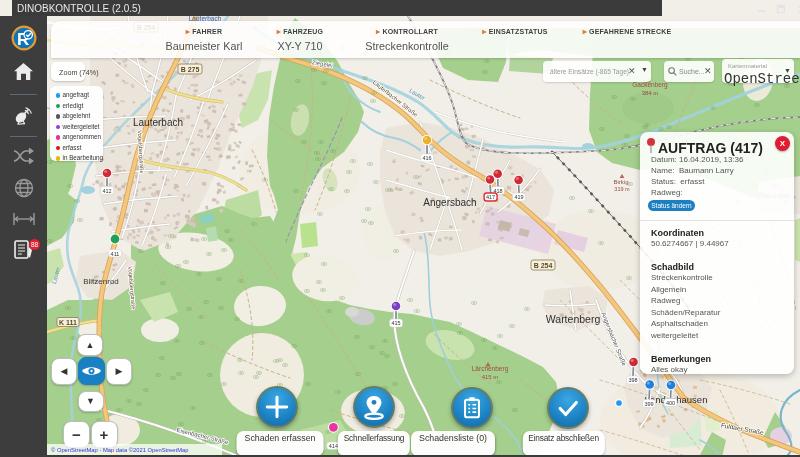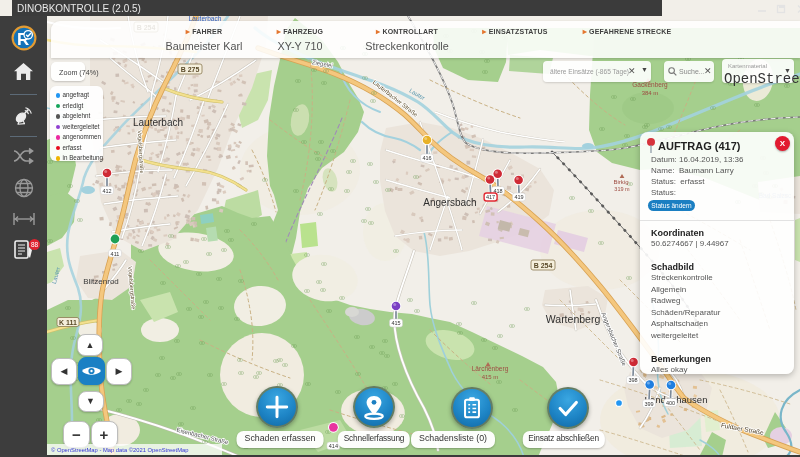--- a/index.html
+++ b/index.html
@@ -15,21 +15,21 @@
   .hcol{position:absolute;top:9px;text-align:center;transform:translateX(-50%);}
   .hlabel{font-size:7px;font-weight:bold;color:#404040;letter-spacing:0.2px;white-space:nowrap;}
   .hlabel .arr{color:#e4762f;font-size:8px;}
   .hval{font-size:10.8px;color:#525252;margin-top:4px;white-space:nowrap;}
   #zoombox{left:51px;top:62px;width:34px;height:19px;background:rgba(255,255,255,0.95);border-radius:5px;box-shadow:0 1px 2px rgba(0,0,0,0.2);}
   #zoombox span{position:absolute;left:8px;top:5.5px;font-size:7.2px;color:#444;white-space:nowrap;}
   #legend{left:50px;top:86px;width:53px;height:75px;background:rgba(255,255,255,0.93);border-radius:6px;box-shadow:0 1px 2px rgba(0,0,0,0.15);}
   .litem{position:absolute;left:5.5px;height:10px;font-size:6.3px;color:#333;white-space:nowrap;}
   .ldot{display:inline-block;width:4.5px;height:4.5px;border-radius:50%;margin-right:2.5px;vertical-align:-0.5px;}
   .searchbox{position:absolute;background:rgba(255,255,255,0.9);border-radius:4px;box-shadow:0 1px 2px rgba(0,0,0,0.15);}
-  .pill{position:absolute;height:17px;background:rgba(255,255,255,0.96);border-radius:7px;box-shadow:0 1px 2px rgba(0,0,0,0.25);font-size:8.8px;color:#333;text-align:center;line-height:14.5px;transform:translateX(-50%);padding:0 8px;white-space:nowrap;}
+  .pill{position:absolute;height:25px;background:rgba(255,255,255,0.96);border-radius:7px;box-shadow:0 1px 2px rgba(0,0,0,0.25);font-size:8.8px;color:#333;text-align:center;line-height:14.5px;transform:translateX(-50%);padding:0 8px;white-space:nowrap;}
   .bigbtn{position:absolute;width:38px;height:38px;border-radius:50%;transform:translate(-50%,-50%);background:radial-gradient(circle at 50% 28%, #3aa7e2 0%, #1e85c6 55%, #1067a3 100%);border:2px solid rgba(118,124,78,0.8);box-shadow:0 2px 4px rgba(0,0,0,0.3);}
   .navbtn{position:absolute;background:#fff;border:1.5px solid #bdbdbd;border-radius:8px;box-shadow:0 1px 2px rgba(0,0,0,0.2);color:#333;text-align:center;}
   #card{left:640px;top:132px;width:154px;height:242px;background:rgba(255,255,255,0.9);border-radius:8px;box-shadow:0 2px 6px rgba(0,0,0,0.25);}
   .cline{position:absolute;left:11px;font-size:8px;color:#555;white-space:nowrap;}
   .cbold{position:absolute;left:11px;font-size:9px;font-weight:bold;color:#222;white-space:nowrap;}
   #bottomstrip{left:0;top:455px;width:800px;height:2px;background:#3b3b3b;}
   #attrib{left:47px;top:444px;width:175px;height:11px;background:rgba(255,255,255,0.75);}
   #attrib span{position:absolute;left:4px;top:3px;font-size:5.8px;color:#3434d6;white-space:nowrap;}
 </style>
 </head>
@@ -1574,26 +1574,26 @@
   <span style="position:absolute;left:6px;top:3.5px;font-size:6px;color:#9a9a9a;">Kartenmaterial</span>
   <span style="position:absolute;left:2px;top:11.5px;font-size:14px;color:#333;font-family:Liberation Mono, monospace;">OpenStreetMap</span>
   <span style="position:absolute;left:62px;top:8px;font-size:7px;color:#444;">▼</span>
 </div>
 
 <div class="abs" id="card">
   <svg style="position:absolute;left:4px;top:5px;" width="14" height="18" viewBox="0 0 14 18">
       <circle cx="7" cy="5" r="4" fill="#d6323c"></circle>
       <rect x="6.4" y="8" width="1.2" height="8" fill="#8a97a5"></rect>
     </svg>
-  <div style="position:absolute;left:18px;top:8px;font-size:11px;font-weight:bold;color:#222;">AUFTRAG (417)</div>
+  <div style="position:absolute;left:18px;top:8px;font-size:14px;font-weight:bold;color:#222;">AUFTRAG (417)</div>
   <div style="position:absolute;left:135px;top:4px;width:15px;height:15px;border-radius:50%;background:#e21b30;color:#fff;font-size:8px;font-weight:bold;text-align:center;line-height:15px;box-shadow:0 1px 2px rgba(0,0,0,0.3);">X</div>
   <div class="cline" style="top:23px;text-align:right;">Datum: 16.04.2019, 13:36</div>
   <div class="cline" style="top:34px;">Name:&nbsp;&nbsp;Baumann Larry</div>
   <div class="cline" style="top:45px;">Status:&nbsp;&nbsp;erfasst</div>
-  <div class="cline" style="top:56px;">Status:</div>
+  <div class="cline" style="top:56px;">Radweg:</div>
   <div style="position:absolute;left:8px;top:68px;width:47px;height:11px;border-radius:5.5px;background:#1b7fc2;color:#fff;font-size:6.5px;text-align:center;line-height:11px;">Status ändern</div>
   <div style="position:absolute;left:0px;top:88px;width:154px;height:1px;background:#e2e2e2;"></div>
   <div class="cbold" style="top:96px;">Koordinaten</div>
   <div class="cline" style="top:107px;">50.6274667 | 9.44967</div>
   <div class="cbold" style="top:130px;">Schadbild</div>
   <div class="cline" style="top:141px;">Streckenkontrolle</div>
   <div class="cline" style="top:152.5px;">Allgemein</div>
   <div class="cline" style="top:164px;">Radweg</div>
   <div class="cline" style="top:175.5px;">Schäden/Reparatur</div>
   <div class="cline" style="top:187px;">Asphaltschaden</div>

